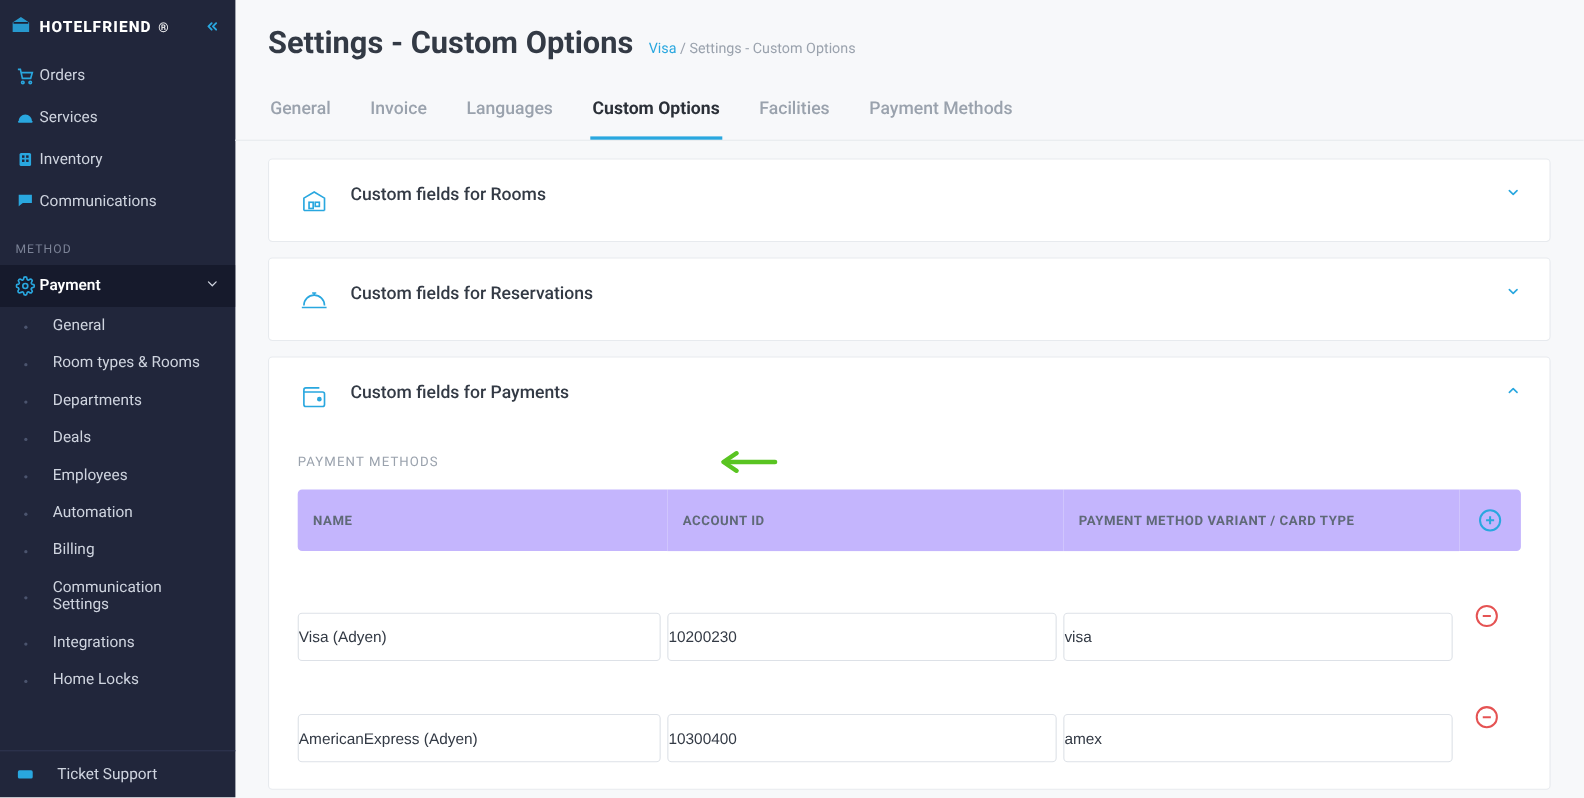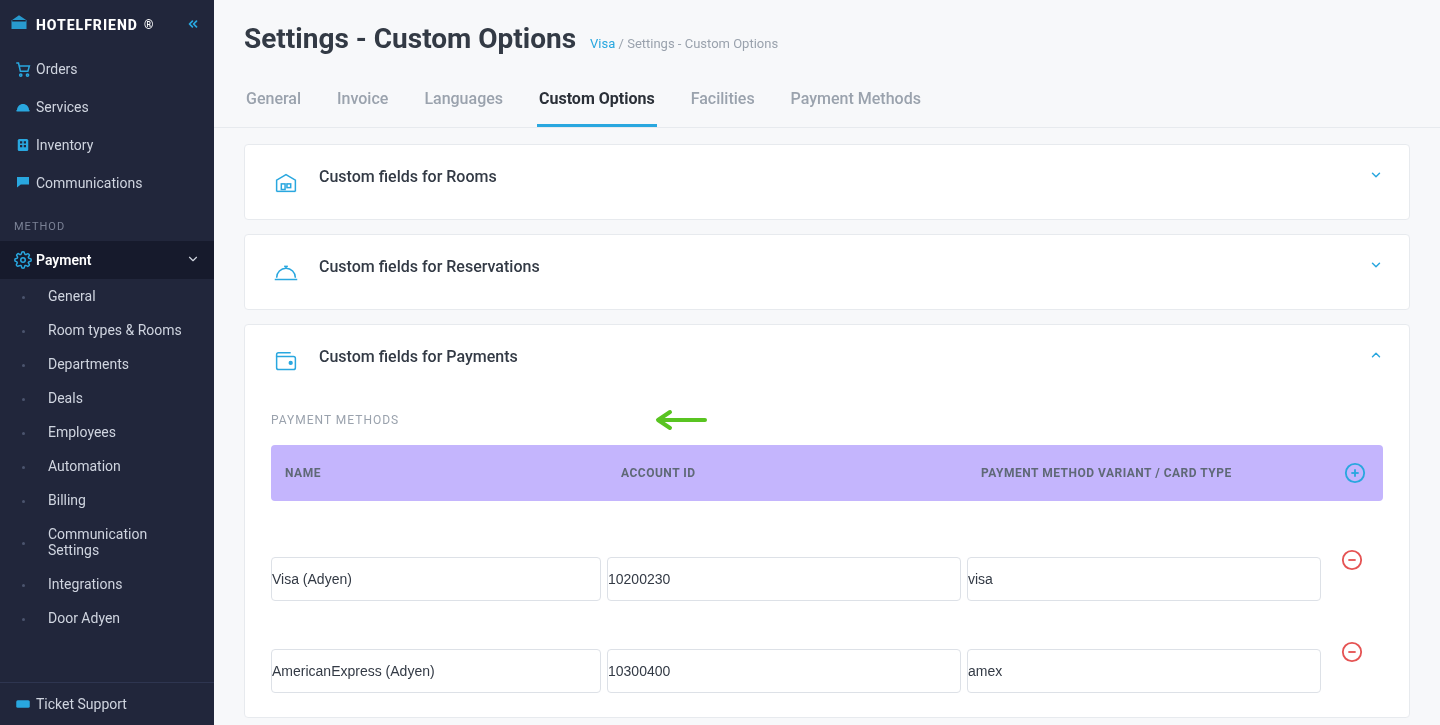--- a/index.html
+++ b/index.html
@@ -93,21 +93,21 @@
     left: 22px; top: 50%;
     width: 3px; height: 3px;
     background: #4b546e;
     border-radius: 50%;
   }
   .sidebar-footer {
     border-top: 1px solid #2e3550;
     padding: 12px 14px;
     display: flex;
     align-items: center;
-    gap: 4px;
+    gap: 20px;
     font-size: 14px;
     color: #cfd4df;
     cursor: pointer;
   }
   .sidebar-footer .side-icon { color: #29a7df; width: 18px; height: 18px; display: inline-flex; align-items:center; justify-content:center; font-size:16px; }
 
   
   .main {
     flex: 1;
     display: flex;
@@ -355,21 +355,21 @@
     <div class="sub-item">
         <span>Billing</span>
       </div>
     <div class="sub-item">
         <span>Communication Settings</span>
       </div>
     <div class="sub-item">
         <span>Integrations</span>
       </div>
     <div class="sub-item">
-        <span>Door Adyen</span>
+        <span>Home Locks</span>
       </div>
   </div>
 
   <div class="sidebar-footer">
     <span class="side-icon">
       <svg viewBox="0 0 24 24" fill="currentColor">
           <rect x="3" y="7" width="18" height="10" rx="2"></rect>
         </svg>
     </span>
     <span>Ticket Support</span>

